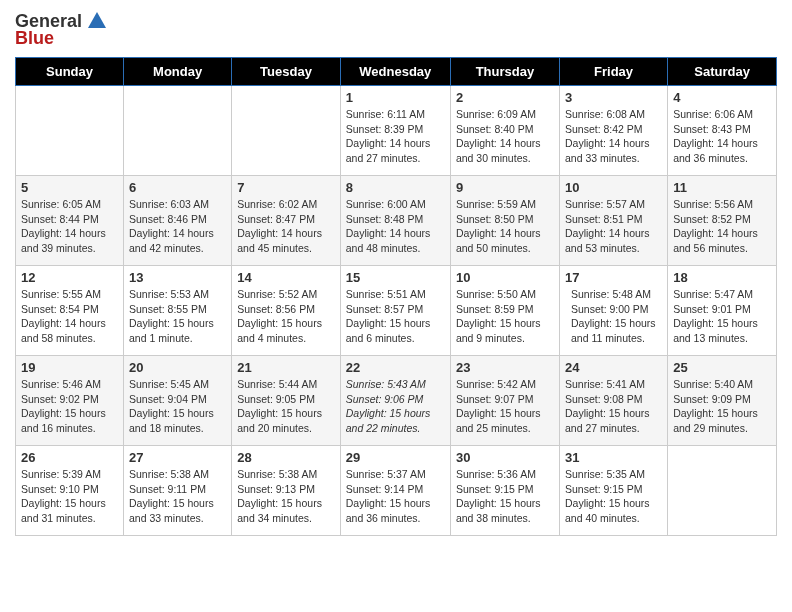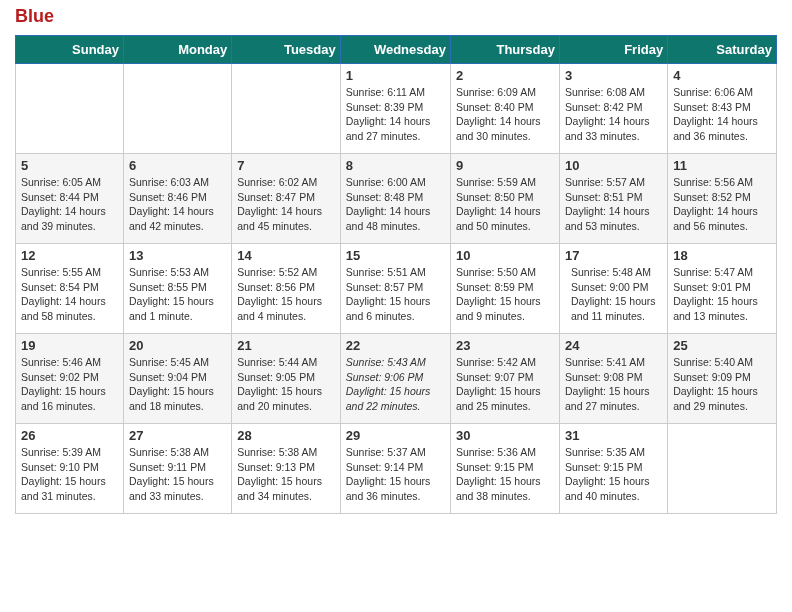--- a/index.html
+++ b/index.html
@@ -37,24 +37,24 @@
     .location-title {
       font-size: 16px;
       color: #333;
     }
     table {
       width: 100%;
       border-collapse: collapse;
       font-size: 11px;
     }
     thead tr th {
-      background-color: #0f766e;
+      background-color: #000000;
       color: #fff;
       padding: 6px 4px;
-      text-align: right;
+      text-align: center;
       font-size: 13px;
       font-weight: bold;
       border: 1px solid #2a6db5;
     }
     tbody tr td {
       border: 1px solid #ccc;
       vertical-align: top;
       padding: 4px 5px;
       width: 113px;
       height: 90px;
@@ -77,20 +77,26 @@
     }
     .empty-cell {
       background: #fff !important;
     }
   </style>
 </head>
 <body>
 
 <div class="header-area">
   <div class="logo">
+    <div class="logo-top">
+      <span style="font-size:18px;font-weight:bold;color:#333;">General</span>
+      <svg width="22" height="22" viewBox="0 0 22 22" style="margin-left:2px;">
+        <polygon points="11,2 20,18 2,18" fill="#2a6db5"></polygon>
+      </svg>
+    </div>
     <span style="font-size:18px;font-weight:bold;color:#b91c1c;margin-top:-4px;">Blue</span>
   </div>
   <div class="title-area">
     <div class="month-title"></div>
     <div class="location-title"></div>
   </div>
 </div>
 
 <table>
   <thead>

